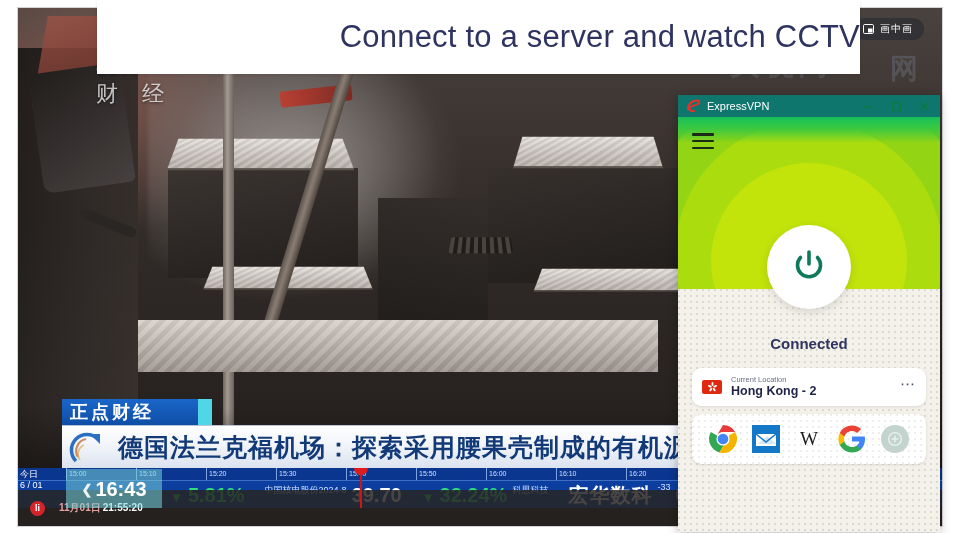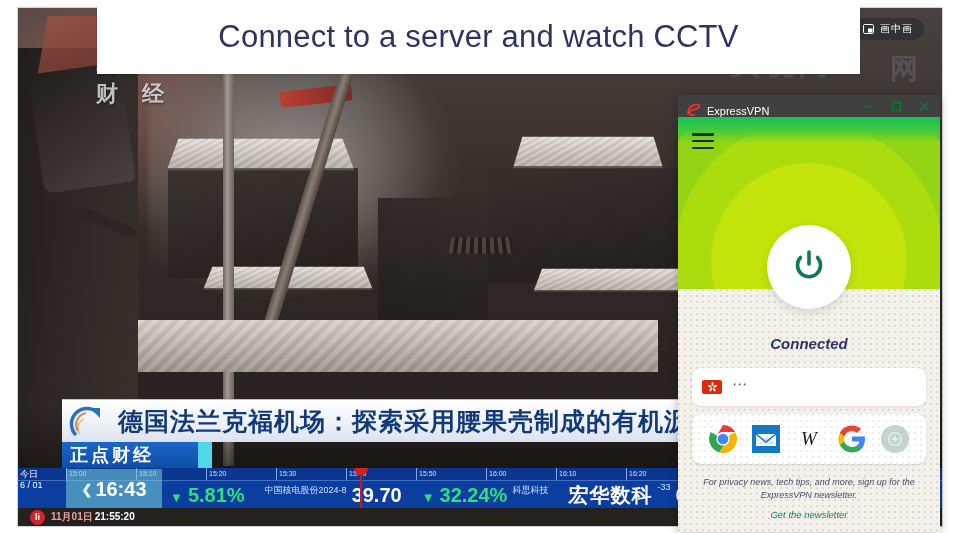--- a/index.html
+++ b/index.html
@@ -127,21 +127,21 @@
   }
 
   
   #cctv-watermark {
     position: absolute;
     left: 78px;
     top: 52px;
     color: rgba(255,255,255,0.72);
     font-size: 22px;
     letter-spacing: 9px;
-    font-weight: 700;
+    font-weight: 400;
     text-shadow: 0 1px 3px rgba(0,0,0,0.55);
     user-select: none;
   }
   #cctv-watermark .cctv-mark {
     display: block;
     font-size: 15px;
     letter-spacing: 1px;
     margin-bottom: 2px;
     opacity: .85;
   }
@@ -324,51 +324,51 @@
     border-radius: 50%;
     background: #e01b1b;
   }
 
   
   #ts-row {
     position: absolute;
     left: 0;
     bottom: 0;
     width: 924px;
-    height: 18px;
+    height: 36px;
     background: rgba(40,36,34,0.85);
     display: flex;
     align-items: center;
   }
   #rec-dot {
     width: 15px; height: 15px; border-radius: 50%;
     background: #d2252a;
     margin-left: 12px;
     color: #fff; font-size: 9px; font-weight: 700;
     display: flex; align-items: center; justify-content: center;
   }
   #ts-text {
-    margin-left: 6px;
+    margin-left: 14px;
     color: #e8a0a0;
     font-size: 10px;
     font-weight: 700;
   }
   #ts-text .ts-time { color: #ffffff; margin-left: 2px; }
 
   
   #caption-banner {
     position: absolute;
     left: 97px;
     top: 0;
     width: 763px;
     height: 74px;
     background: #ffffff;
     display: flex;
     align-items: center;
-    justify-content: center;
+    justify-content: flex-end;
     box-shadow: 0 1px 3px rgba(0,0,0,0.10);
   }
   #caption-text {
     font-size: 31px;
     color: #2e3360;
     font-weight: 500;
     letter-spacing: 0.2px;
   }
 
   
@@ -378,23 +378,23 @@
     top: 95px;
     width: 262px;
     height: 437px;
     background: #f3f1e9;
     box-shadow: 0 2px 10px rgba(0,0,0,0.28);
     overflow: hidden;
     font-family: "Liberation Sans", sans-serif;
   }
   #vpn-titlebar {
     height: 22px;
-    background: #404040;
-    display: flex;
-    align-items: flex-end;
+    background: #0f766e;
+    display: flex;
+    align-items: center;
     padding: 0 2px 0 8px;
   }
   #vpn-logo {
     width: 15px; height: 14px;
     margin-right: 6px;
     flex: 0 0 15px;
   }
   #vpn-title-text {
     color: #ffffff;
     font-size: 11px;
@@ -455,21 +455,20 @@
   }
 
   #vpn-body {
     position: relative;
     background:
       radial-gradient(circle at 1px 1px, rgba(150,150,140,0.26) 0.8px, rgba(0,0,0,0) 1px) 0 0 / 6px 6px,
       #f3f1e9;
     padding-top: 46px;
     height: 243px;
     box-sizing: border-box;
-    font-style: italic;
   }
   #status-text {
     text-align: center;
     font-size: 15px;
     color: #2e3360;
     font-weight: 600;
     margin-bottom: 16px;
   }
   .card {
     margin: 0 14px 8px 14px;
@@ -569,34 +568,34 @@
       <span>
         <svg width="11" height="10" viewBox="0 0 11 10">
           <rect x="0.5" y="0.5" width="10" height="9" rx="1.2" fill="none" stroke="#fff" stroke-width="1"></rect>
           <rect x="5" y="4.5" width="4.5" height="4" fill="#fff"></rect>
         </svg>
       </span>
       <span>画中画</span>
     </div>
 
     <div id="lower-third">
+      <div style="position:relative;">
+        <div id="program-tag">正点财经</div>
+        <div id="program-tag-accent"></div>
+      </div>
       <div id="headline-bar">
         <div id="headline-logo">
           <svg width="46" height="40" viewBox="0 0 46 40">
             <path d="M10 34 A15 15 0 1 1 32 12" fill="none" stroke="#2b6fc0" stroke-width="3.5"></path>
             <path d="M24 7 L34 7 L34 17 Z" fill="#2b6fc0"></path>
             <path d="M12 30 A12 12 0 0 1 20 12" fill="none" stroke="#c05a2b" stroke-width="2.2" opacity="0.7"></path>
             <path d="M14 33 A10 10 0 0 1 18 18" fill="none" stroke="#d8a33a" stroke-width="1.8" opacity="0.6"></path>
           </svg>
         </div>
         <div id="headline-text">德国法兰克福机场：探索采用腰果壳制成的有机沥</div>
-      </div>
-      <div style="position:relative;">
-        <div id="program-tag">正点财经</div>
-        <div id="program-tag-accent"></div>
       </div>
     </div>
 
     <div id="ticker-wrap">
       <div id="ticker-axis">
         <span class="axis-tick" style="left:48px">15:00</span>
         <span class="axis-tick" style="left:118px">15:10</span>
         <span class="axis-tick" style="left:188px">15:20</span>
         <span class="axis-tick" style="left:258px">15:30</span>
         <span class="axis-tick" style="left:328px">15:40</span>
@@ -716,20 +715,24 @@
           <svg width="11" height="11" viewBox="0 0 11 11">
             <g fill="#ffffff">
               <ellipse cx="5.5" cy="2.0" rx="1.0" ry="2.0"></ellipse>
               <ellipse cx="8.2" cy="4.2" rx="1.0" ry="2.0" transform="rotate(72 8.2 4.2)"></ellipse>
               <ellipse cx="7.2" cy="7.6" rx="1.0" ry="2.0" transform="rotate(144 7.2 7.6)"></ellipse>
               <ellipse cx="3.8" cy="7.6" rx="1.0" ry="2.0" transform="rotate(216 3.8 7.6)"></ellipse>
               <ellipse cx="2.8" cy="4.2" rx="1.0" ry="2.0" transform="rotate(288 2.8 4.2)"></ellipse>
             </g>
           </svg>
         </span>
+        <span id="loc-texts">
+          <span id="loc-label" style="display:block">Current Location</span>
+          <span id="loc-name" style="display:block">Hong Kong - 2</span>
+        </span>
         <span id="loc-more">⋯</span>
       </div>
 
       <div class="card" id="shortcuts-card">
         <span class="shortcut">
           <svg width="30" height="30" viewBox="0 0 30 30">
             <circle cx="15" cy="15" r="14" fill="#ffffff"></circle>
             <path d="M15 1 A14 14 0 0 1 27.1 8 L15 8 A7 7 0 0 0 8.9 11.5 Z" fill="#ea3939"></path>
             <path d="M2.9 8 A14 14 0 0 0 11.5 28.5 L17.6 18 A7 7 0 0 1 8.9 11.5 Z" fill="#31a752"></path>
             <path d="M27.1 8 A14 14 0 0 1 11.5 28.5 L17.6 18 A7 7 0 0 0 21.1 11.5 Z" fill="#f5b400"></path>
@@ -761,20 +764,16 @@
         <span class="shortcut">
           <svg width="30" height="30" viewBox="0 0 30 30">
             <circle cx="15" cy="15" r="14" fill="#c3d3ce"></circle>
             <circle cx="15" cy="15" r="6.4" fill="none" stroke="#e9f2ef" stroke-width="1.4"></circle>
             <line x1="15" y1="11.6" x2="15" y2="18.4" stroke="#e9f2ef" stroke-width="1.4"></line>
             <line x1="11.6" y1="15" x2="18.4" y2="15" stroke="#e9f2ef" stroke-width="1.4"></line>
           </svg>
         </span>
       </div>
 
-      <div id="vpn-footer">
-        <div id="footer-text">For privacy news, tech tips, and more, sign up for the ExpressVPN newsletter.</div>
-        <a id="footer-link" href="#">Get the newsletter</a>
-      </div>
     </div>
   </div>
 
 </div>
 
 </body></html>

